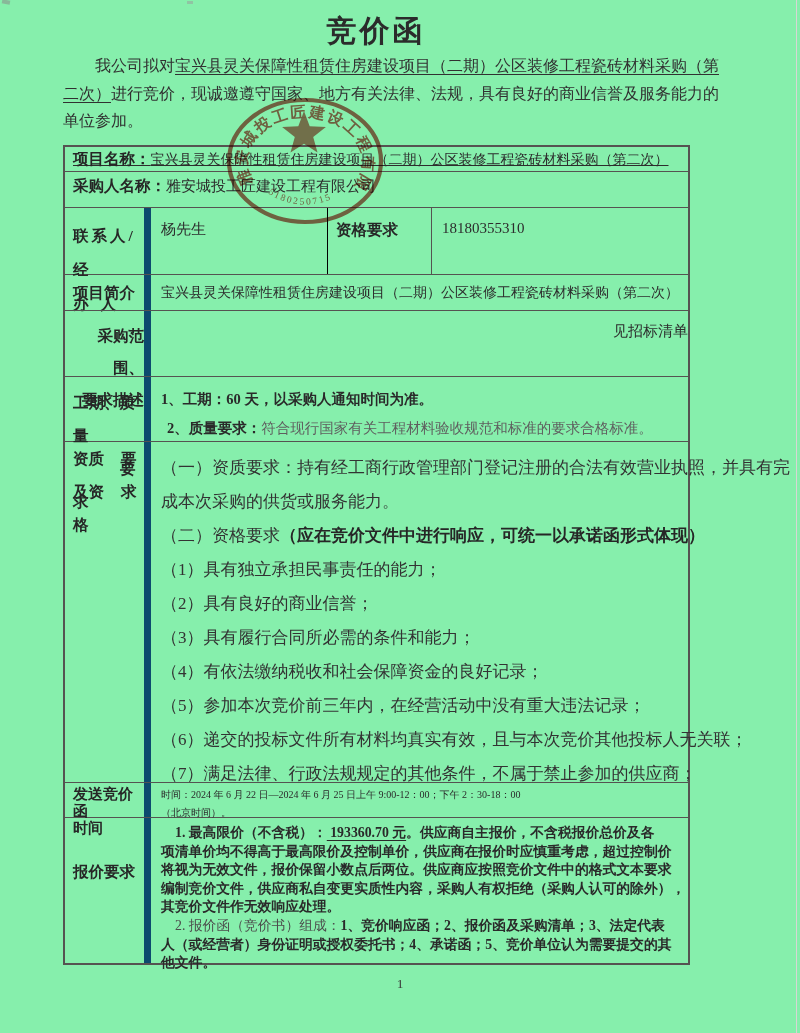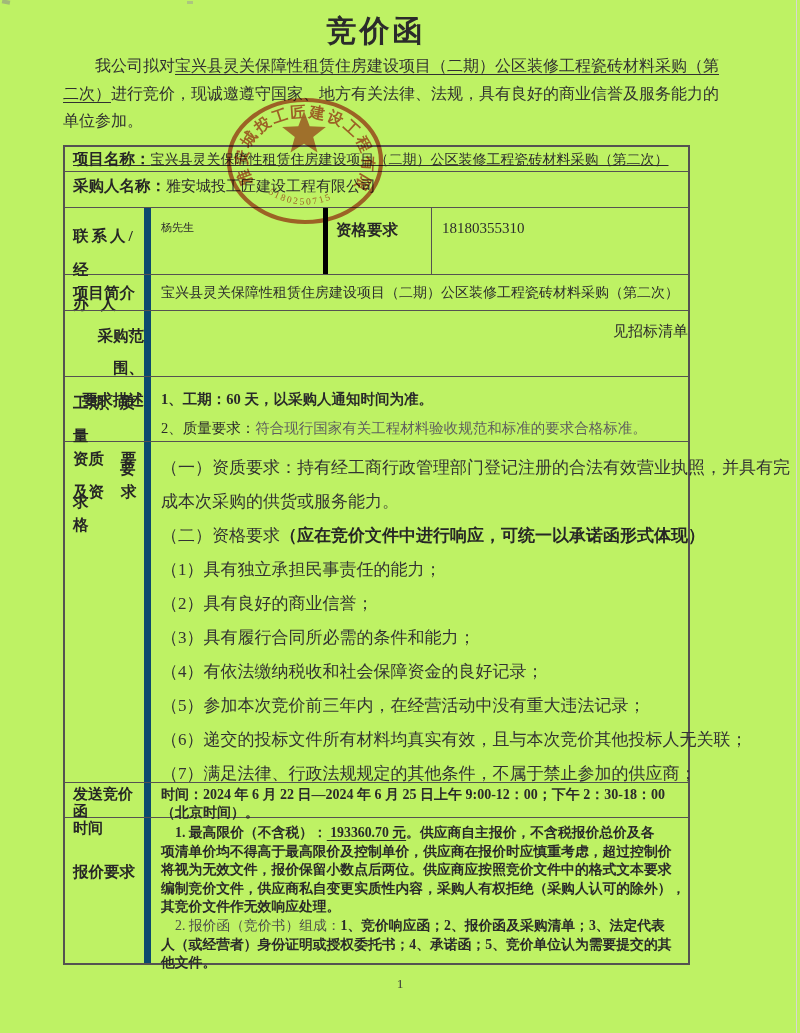--- a/index.html
+++ b/index.html
@@ -1,18 +1,18 @@
 <!DOCTYPE html>
 <html><head>
 <meta charset="utf-8">
 <style>
   html,body { margin:0; padding:0; background:#ffffff; }
   .page {
     position:relative; width:800px; height:1033px;
-    background:#bef264; overflow:hidden;
+    background:#86efac; overflow:hidden;
     font-family:"Liberation Serif","DejaVu Serif",serif;
     color:#2d2d2d;
   }
   .title {
     position:absolute; top:11px; left:0; width:752px;
     text-align:center; font-size:30px; font-weight:bold;
     letter-spacing:3px; color:#2b2b2b;
   }
   .intro { position:absolute; left:63px; top:52px; width:668px;
            font-size:16px; line-height:27.5px; color:#313131; }
@@ -42,53 +42,53 @@
            padding-left:10px; font-size:14.5px; }
   .nowrap { white-space:nowrap; }
 
   .inline-row { padding-left:8px; white-space:nowrap; }
   .inline-row b { font-size:15.5px; color:#262626; }
   .r1 .inline-row { line-height:24px; font-size:14px;text-decoration:underline; }
   .r2 .inline-row { line-height:28px; font-size:15px; }
 
   
   .c2 { position:absolute; left:86px; width:177px; top:0; bottom:0;
-        border-right:5px solid #000000; box-sizing:border-box;
-        padding:12px 0 0 10px; font-size:11px; }
+        border-right:1px solid #000000; box-sizing:border-box;
+        padding:12px 0 0 10px; font-size:15px; }
   .c3 { position:absolute; left:263px; width:104px; top:0; bottom:0;
         border-right:1px solid #555351; box-sizing:border-box;
         padding:12px 0 0 8px; font-weight:bold; font-size:15.5px; color:#262626; }
   .c4 { position:absolute; left:367px; right:0; top:0; bottom:0;
         padding:12px 0 0 10px; font-size:15px; }
   .lbl3 { padding-top:11px; line-height:34px; }
   .ls3  { letter-spacing:3px; display:block; }
   .ls12 { letter-spacing:12px; display:block; }
 
   .r4 .ccell { line-height:35px; font-size:14px; }
   .r4 .lcell { line-height:35px; }
 
   .r5 .lcell { padding-top:9px; line-height:32px; }
   .r5 .ccell { padding-top:11px; font-size:15px; }
 
   .r6 .lcell { padding-top:9px; line-height:33px; }
   .r6 .ind2  { text-indent:47px; }
   .r6 .ccell { padding-top:8px; line-height:29px; font-size:14.5px; }
   .dur1 { font-weight:bold; color:#2a2a2a; }
-  .dur2b { font-weight:normal; color:#2a2a2a; }
+  .dur2b { font-weight:bold; color:#2a2a2a;margin-left:6px; }
   .dur2r { color:#5f5f5f; }
 
   .r7 .lcell { display:flex; flex-direction:row; justify-content:flex-start;
                line-height:33px; }
   .r7 .lc2 { text-align:center; padding-right:6px; }
   .r7 .ccell { padding-top:9px; line-height:34px; font-size:17px; color:#333; }
   .qbold { font-weight:bold; color:#262626; }
 
   .r8 .lcell { padding-top:3px; line-height:17px; font-size:15px; }
-  .r8 .ccell { padding-top:3px; line-height:17.5px; font-size:14px;
-               font-weight:bold; color:#2a2a2a; }
+  .r8 .ccell { padding-top:3px; line-height:17.5px; font-size:10px;
+               font-weight:normal; color:#2a2a2a; }
 
   .r9 .lcell { padding-top:44px; }
   .r9 .ccell { padding-top:6px; line-height:18.6px; font-size:13.8px;
                font-weight:bold; color:#2a2a2a; }
   .ind1 { text-indent:14px; }
   .qnorm { font-weight:normal; color:#4c4c4c; }
 
   
   .seal { position:absolute; left:220px; top:90px;
           opacity:.82; mix-blend-mode:multiply; }

